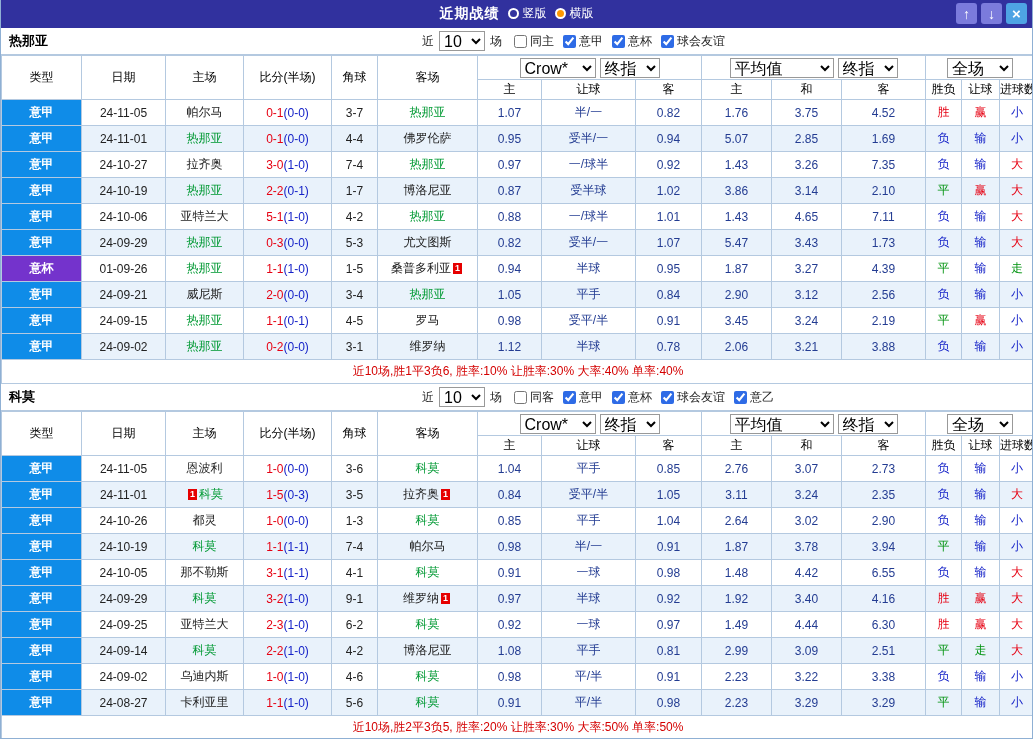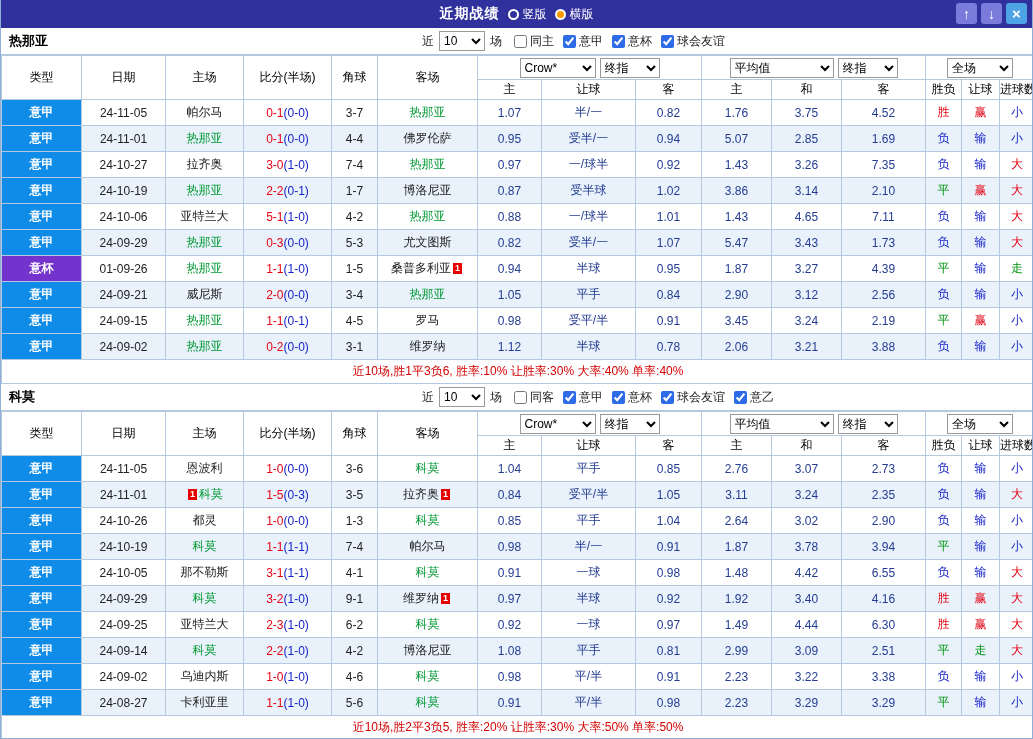--- a/index.html
+++ b/index.html
@@ -1,33 +1,33 @@
 <!DOCTYPE html>
 <html style="--titlebar-bg: #31319e; --radio-selected: #ff9900; --focus: #009933; --score-full: #e60012; --score-half: #1522c8; --odds: #233c92; --summary: #d40000;"><head>
 <meta charset="utf-8">
 <style>
   *{box-sizing:border-box;margin:0;padding:0}
   html,body{width:1033px;height:739px;overflow:hidden}
   body{font-family:"Liberation Sans","DejaVu Sans",sans-serif;font-size:12px;color:#222;background:#fff}
   .page{width:1033px;height:739px;border:1px solid #8fb0d4;border-top:none;overflow:hidden}
   .titlebar{height:28px;background:var(--titlebar-bg,#31319e);position:relative;display:flex;align-items:center;justify-content:center;color:#fff}
-  .tb-center{display:flex;align-items:center}
+  .tb-center{display:flex;}
   .title{font-weight:bold;font-size:14px;letter-spacing:1px}
   .radio-wrap{display:inline-flex;align-items:center;margin-left:8px;cursor:pointer;font-size:12px}
   .radio{width:11px;height:11px;border-radius:50%;border:2px solid #fff;background:transparent;display:inline-block;margin-right:4px}
   .radio.sel{background:var(--radio-selected,#ff9900)}
   .tb-buttons{position:absolute;right:5px;top:3px;display:flex;gap:4px}
   .tb-btn{width:21px;height:21px;border-radius:3px;display:flex;align-items:center;justify-content:center;color:#fff;font-weight:bold;font-size:14px;cursor:pointer}
   .tb-btn.up,.tb-btn.down{background:#7b7bdc}
   .tb-btn.close{background:#4ea3e4;font-size:15px}
   .filterbar{height:27px;position:relative;display:flex;align-items:center;background:#fff;border-bottom:1px solid #b4c9e0}
   .teamname{font-weight:bold;font-size:13px;margin-left:8px;color:#000}
   .filters{position:absolute;left:418px;display:flex;align-items:center;white-space:nowrap}
   .flabel{margin:0 3px}
-  select{font-size:12px;height:20px;font-family:inherit;background:#fff;border:1px solid #999}
+  select{font-size:16px;height:20px;font-family:inherit;background:#fff;border:1px solid #999}
   .cnt{width:46px;margin:0 2px}
   .cb{display:inline-flex;align-items:center;margin-left:9px;cursor:pointer}
   .cb input{width:13px;height:13px;accent-color:#2e6be6;margin-right:3px}
   table{border-collapse:collapse;table-layout:fixed;width:100%}
   th,td{border:1px solid #b4c9e0;text-align:center;height:26px;padding:0;white-space:nowrap;overflow:hidden;font-size:12px}
   thead th{font-weight:normal;color:#000;background:#fff}
   thead tr.selrow th{height:24px}
   thead tr.subrow th{height:20px}
   .hsel{margin:0 2px}
   .sel-crow{width:76px}.sel-fin{width:60px}.sel-avg{width:104px}.sel-full{width:66px}

